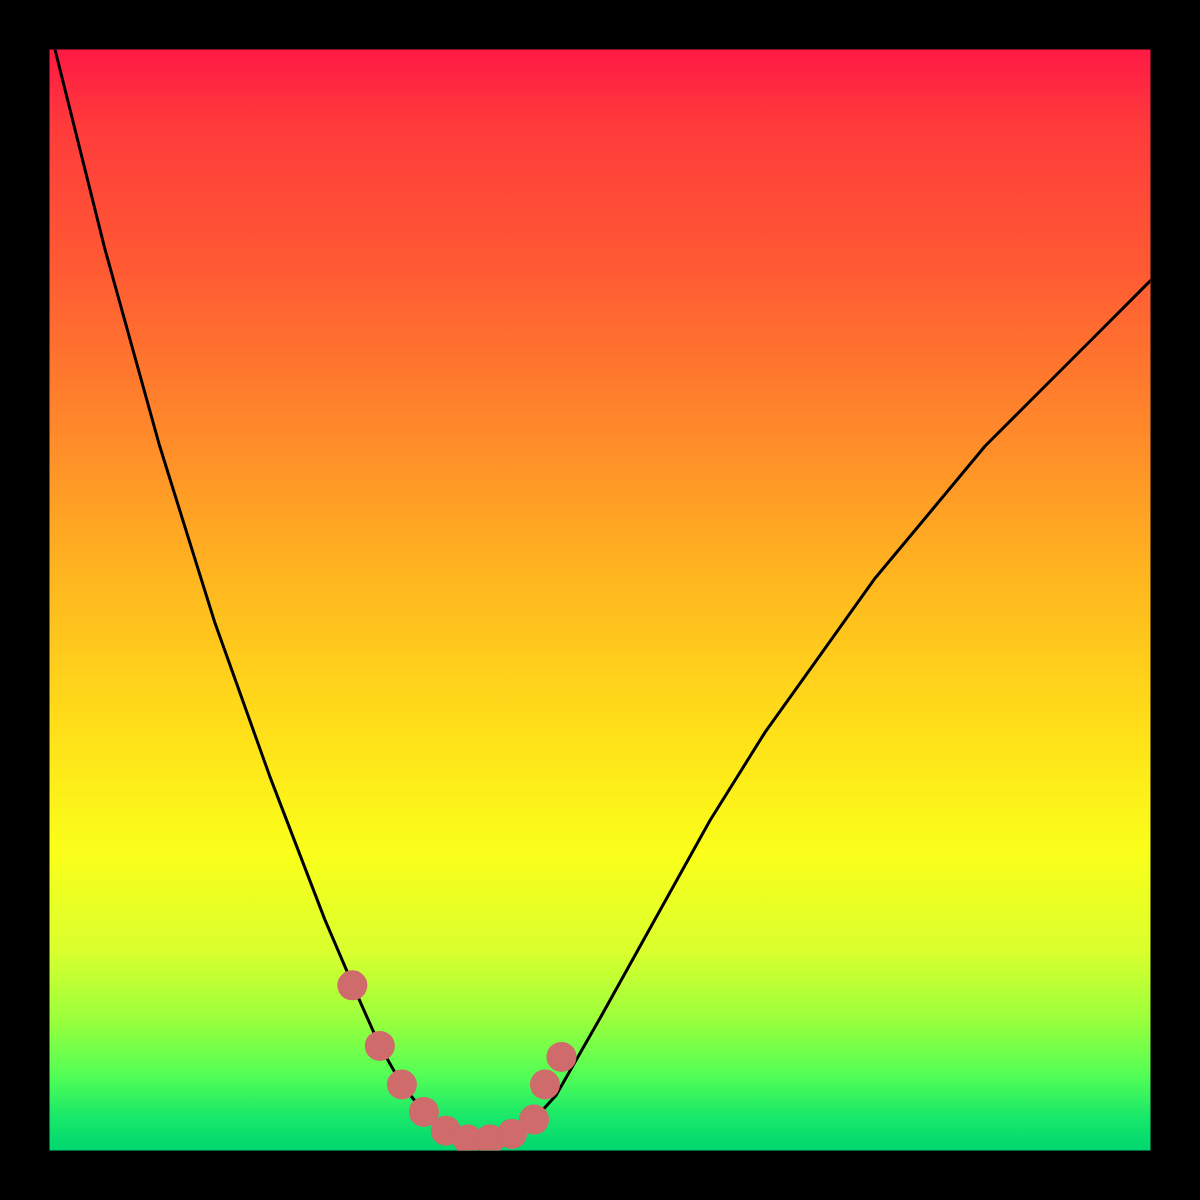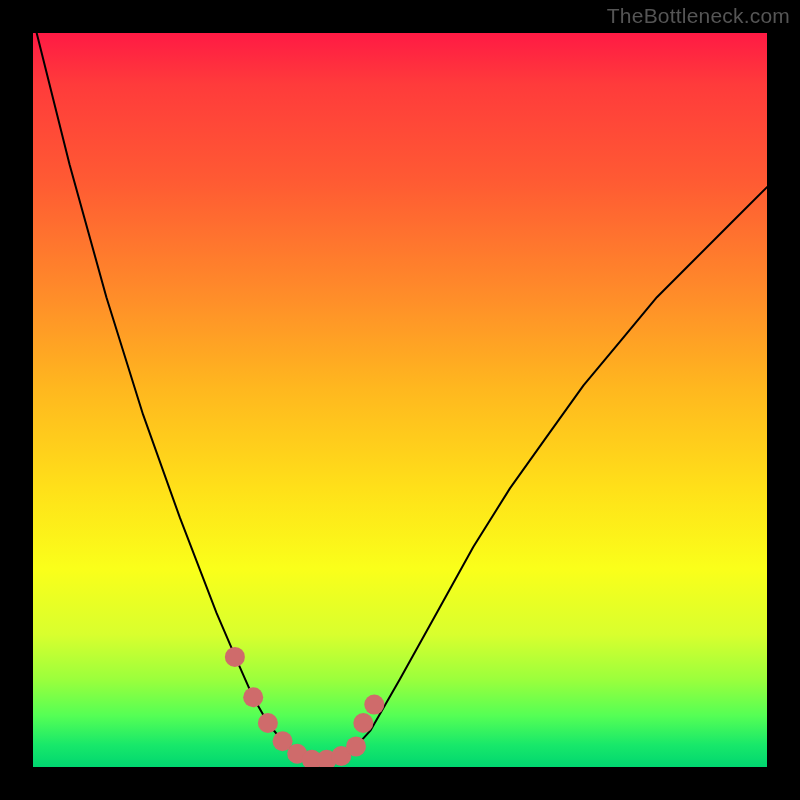--- a/index.html
+++ b/index.html
@@ -56,21 +56,20 @@
     font-size: 21px;
     font-weight: 400;
     letter-spacing: 0.2px;
     user-select: none;
   }
 </style>
 </head>
 <body>
 
 <div class="frame">
-  <div class="watermark">TheBottleneck.com</div>
   <div class="plot">
     <svg viewBox="0 0 734 734" preserveAspectRatio="none">
       <g>
         <path id="curve-path" fill="none" stroke="#000" stroke-width="2" stroke-linecap="round" stroke-linejoin="round" d="M0.0 -14.7 L36.7 132.1 L73.4 264.2 L110.1 381.7 L146.8 484.4 L183.5 579.9 L205.5 631.2 L220.2 664.3 L234.9 690.0 L249.6 708.3 L264.2 720.8 L278.9 726.7 L293.6 726.7 L308.3 723.0 L323.0 713.4 L337.6 697.3 L367.0 645.9 L403.7 579.9 L440.4 513.8 L477.1 455.1 L513.8 403.7 L550.5 352.3 L587.2 308.3 L623.9 264.2 L660.6 227.5 L697.3 190.8 L734.0 154.1"></path>
       </g>
       <g id="markers">
           <circle cx="201.9" cy="623.9" r="10" fill="#cf6b6b"></circle>
           <circle cx="220.2" cy="664.3" r="10" fill="#cf6b6b"></circle>
           <circle cx="234.9" cy="690.0" r="10" fill="#cf6b6b"></circle>
           <circle cx="249.6" cy="708.3" r="10" fill="#cf6b6b"></circle>

